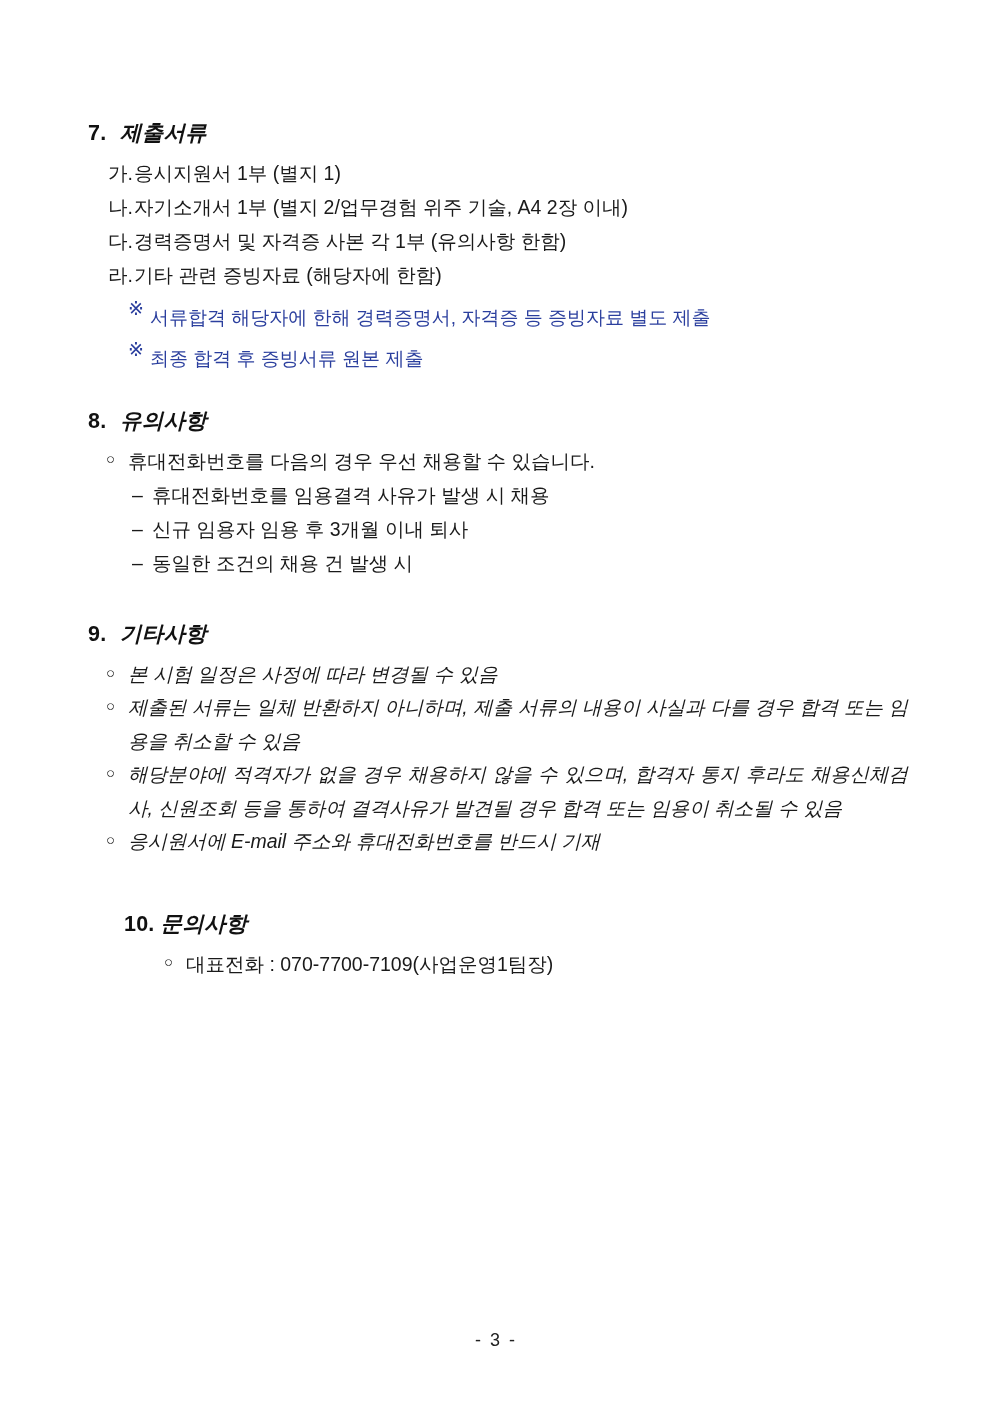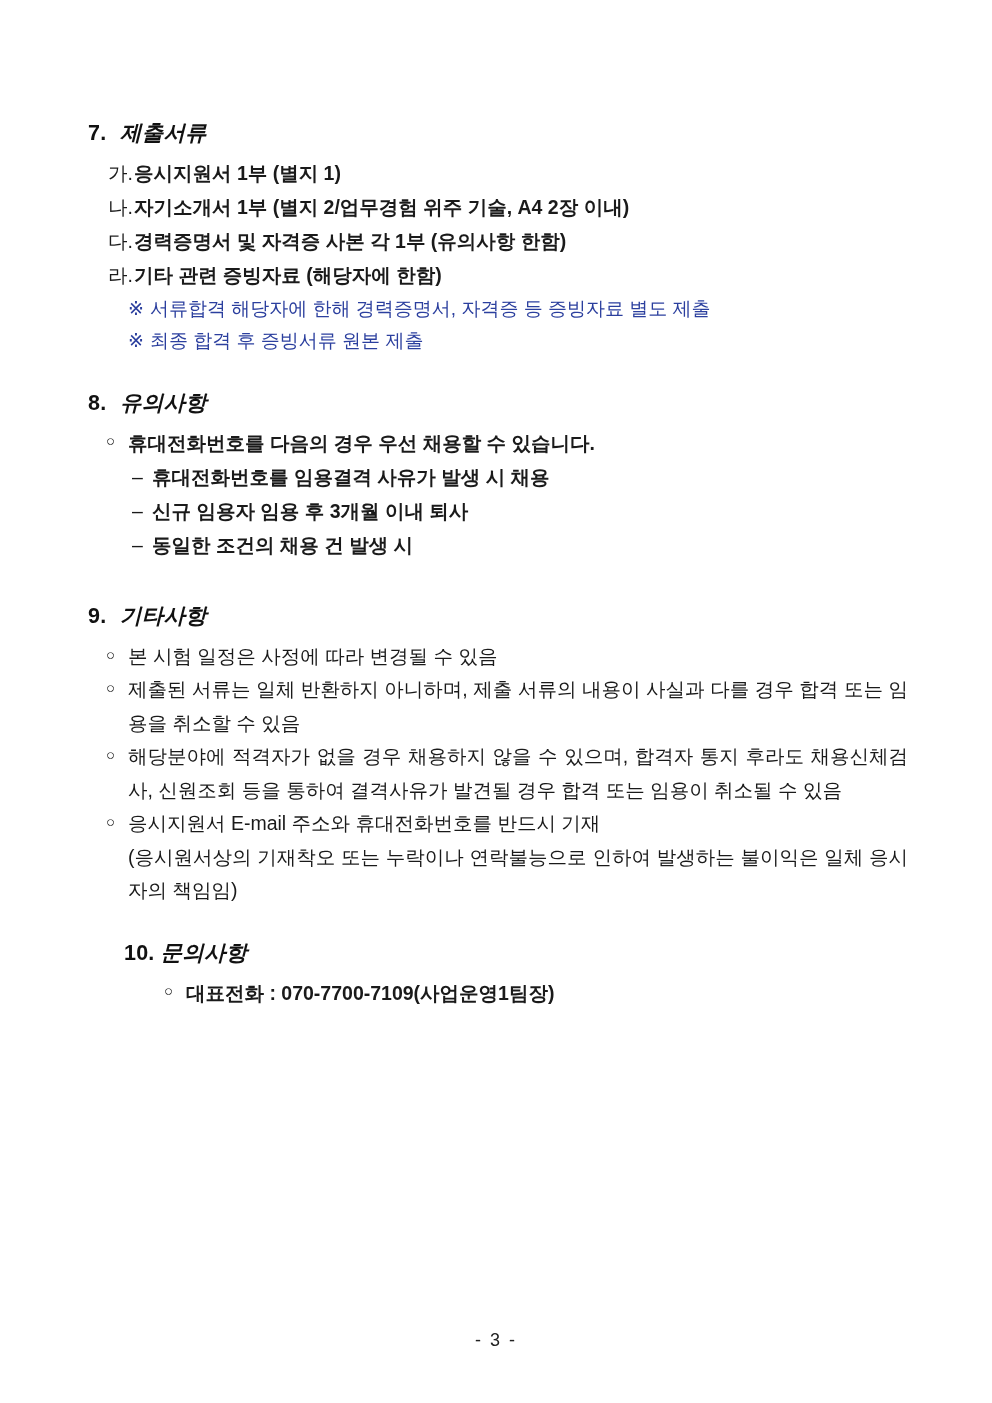--- a/index.html
+++ b/index.html
@@ -59,76 +59,75 @@
     display: flex;
     align-items: flex-start;
   }
   .line .marker {
     flex: 0 0 auto;
     display: inline-block;
     text-align: left;
   }
   .line .text {
     flex: 1 1 auto;
-    font-weight: bold;
   }
 
   .lvl1 { padding-left: 20px; }
   .lvl1 .marker { width: 26px; }
 
   .lvl-circ { padding-left: 18px; }
   .lvl-circ .marker { width: 22px; font-size: 15px; line-height: 1.9; }
 
   .lvl-dash { padding-left: 44px; }
   .lvl-dash .marker { width: 20px; }
 
   .note {
     color: #2b3f9e;
     padding-left: 40px;
     font-size: 19px;
     line-height: 1.72;
     display: flex;
     align-items: flex-start;
   }
   .note .marker { width: 22px; flex: 0 0 auto; }
-  .note .text { flex: 1 1 auto; }
+  .note .text { flex: 1 1 auto; margin-top: 9px; }
   .gap-md { height: 30px; }
   .gap-lg { height: 38px; }
 
   .wrap-para {
     font-size: 19.5px;
     line-height: 1.72;
     text-align: justify;
     text-justify: inter-word;
   }
   .hang {
     padding-left: 18px;
     display: flex;
     align-items: flex-start;
   }
   .hang .marker {
     width: 22px;
     flex: 0 0 auto;
     font-size: 15px;
     line-height: 1.95;
   }
-  .hang .text { flex: 1 1 auto; }
+  .hang .text { flex: 1 1 auto; font-style: italic; }
 
   .subnote {
     padding-left: 40px;
     font-size: 19.5px;
     line-height: 1.72;
     text-align: justify;
   }
 
   
   .section-10 {
     padding-left: 36px;
   }
-  .section-10 .section-head { font-size: 21.5px; }
+  .section-10 .section-head { font-size: 21.5px; margin-top: 20px; }
   .section-10 .line { padding-left: 40px; }
   .section-10 .line .marker { width: 22px; font-size: 15px; line-height: 1.9; }
 
   .footer {
     position: absolute;
     left: 0;
     right: 0;
     top: 1330px;
     text-align: center;
     font-size: 18px;
@@ -213,23 +212,22 @@
       <div class="hang wrap-para">
         <span class="marker">○</span>
         <span class="text">제출된 서류는 일체 반환하지 아니하며, 제출 서류의 내용이 사실과 다를 경우 합격 또는 임용을 취소할 수 있음</span>
       </div>
       <div class="hang wrap-para">
         <span class="marker">○</span>
         <span class="text">해당분야에 적격자가 없을 경우 채용하지 않을 수 있으며, 합격자 통지 후라도 채용신체검사, 신원조회 등을 통하여 결격사유가 발견될 경우 합격 또는 임용이 취소될 수 있음</span>
       </div>
       <div class="hang wrap-para">
         <span class="marker">○</span>
-        <span class="text">응시지원서 E-mail 주소와 휴대전화번호를 반드시 기재</span>
-      </div>
-      <div class="subnote">(응시원서상의 기재착오 또는 누락이나 연락불능으로 인하여 발생하는 불이익은 일체 응시자의 책임임)</div>
+        <span class="text">응시원서에 E-mail 주소와 휴대전화번호를 반드시 기재</span>
+      </div>
     </div>
 
     <div class="gap-md"></div>
 
     <div class="section section-10">
       <div class="section-head">
         <span class="num">10.</span>
         <span class="title">문의사항</span>
       </div>
       <div class="line">

